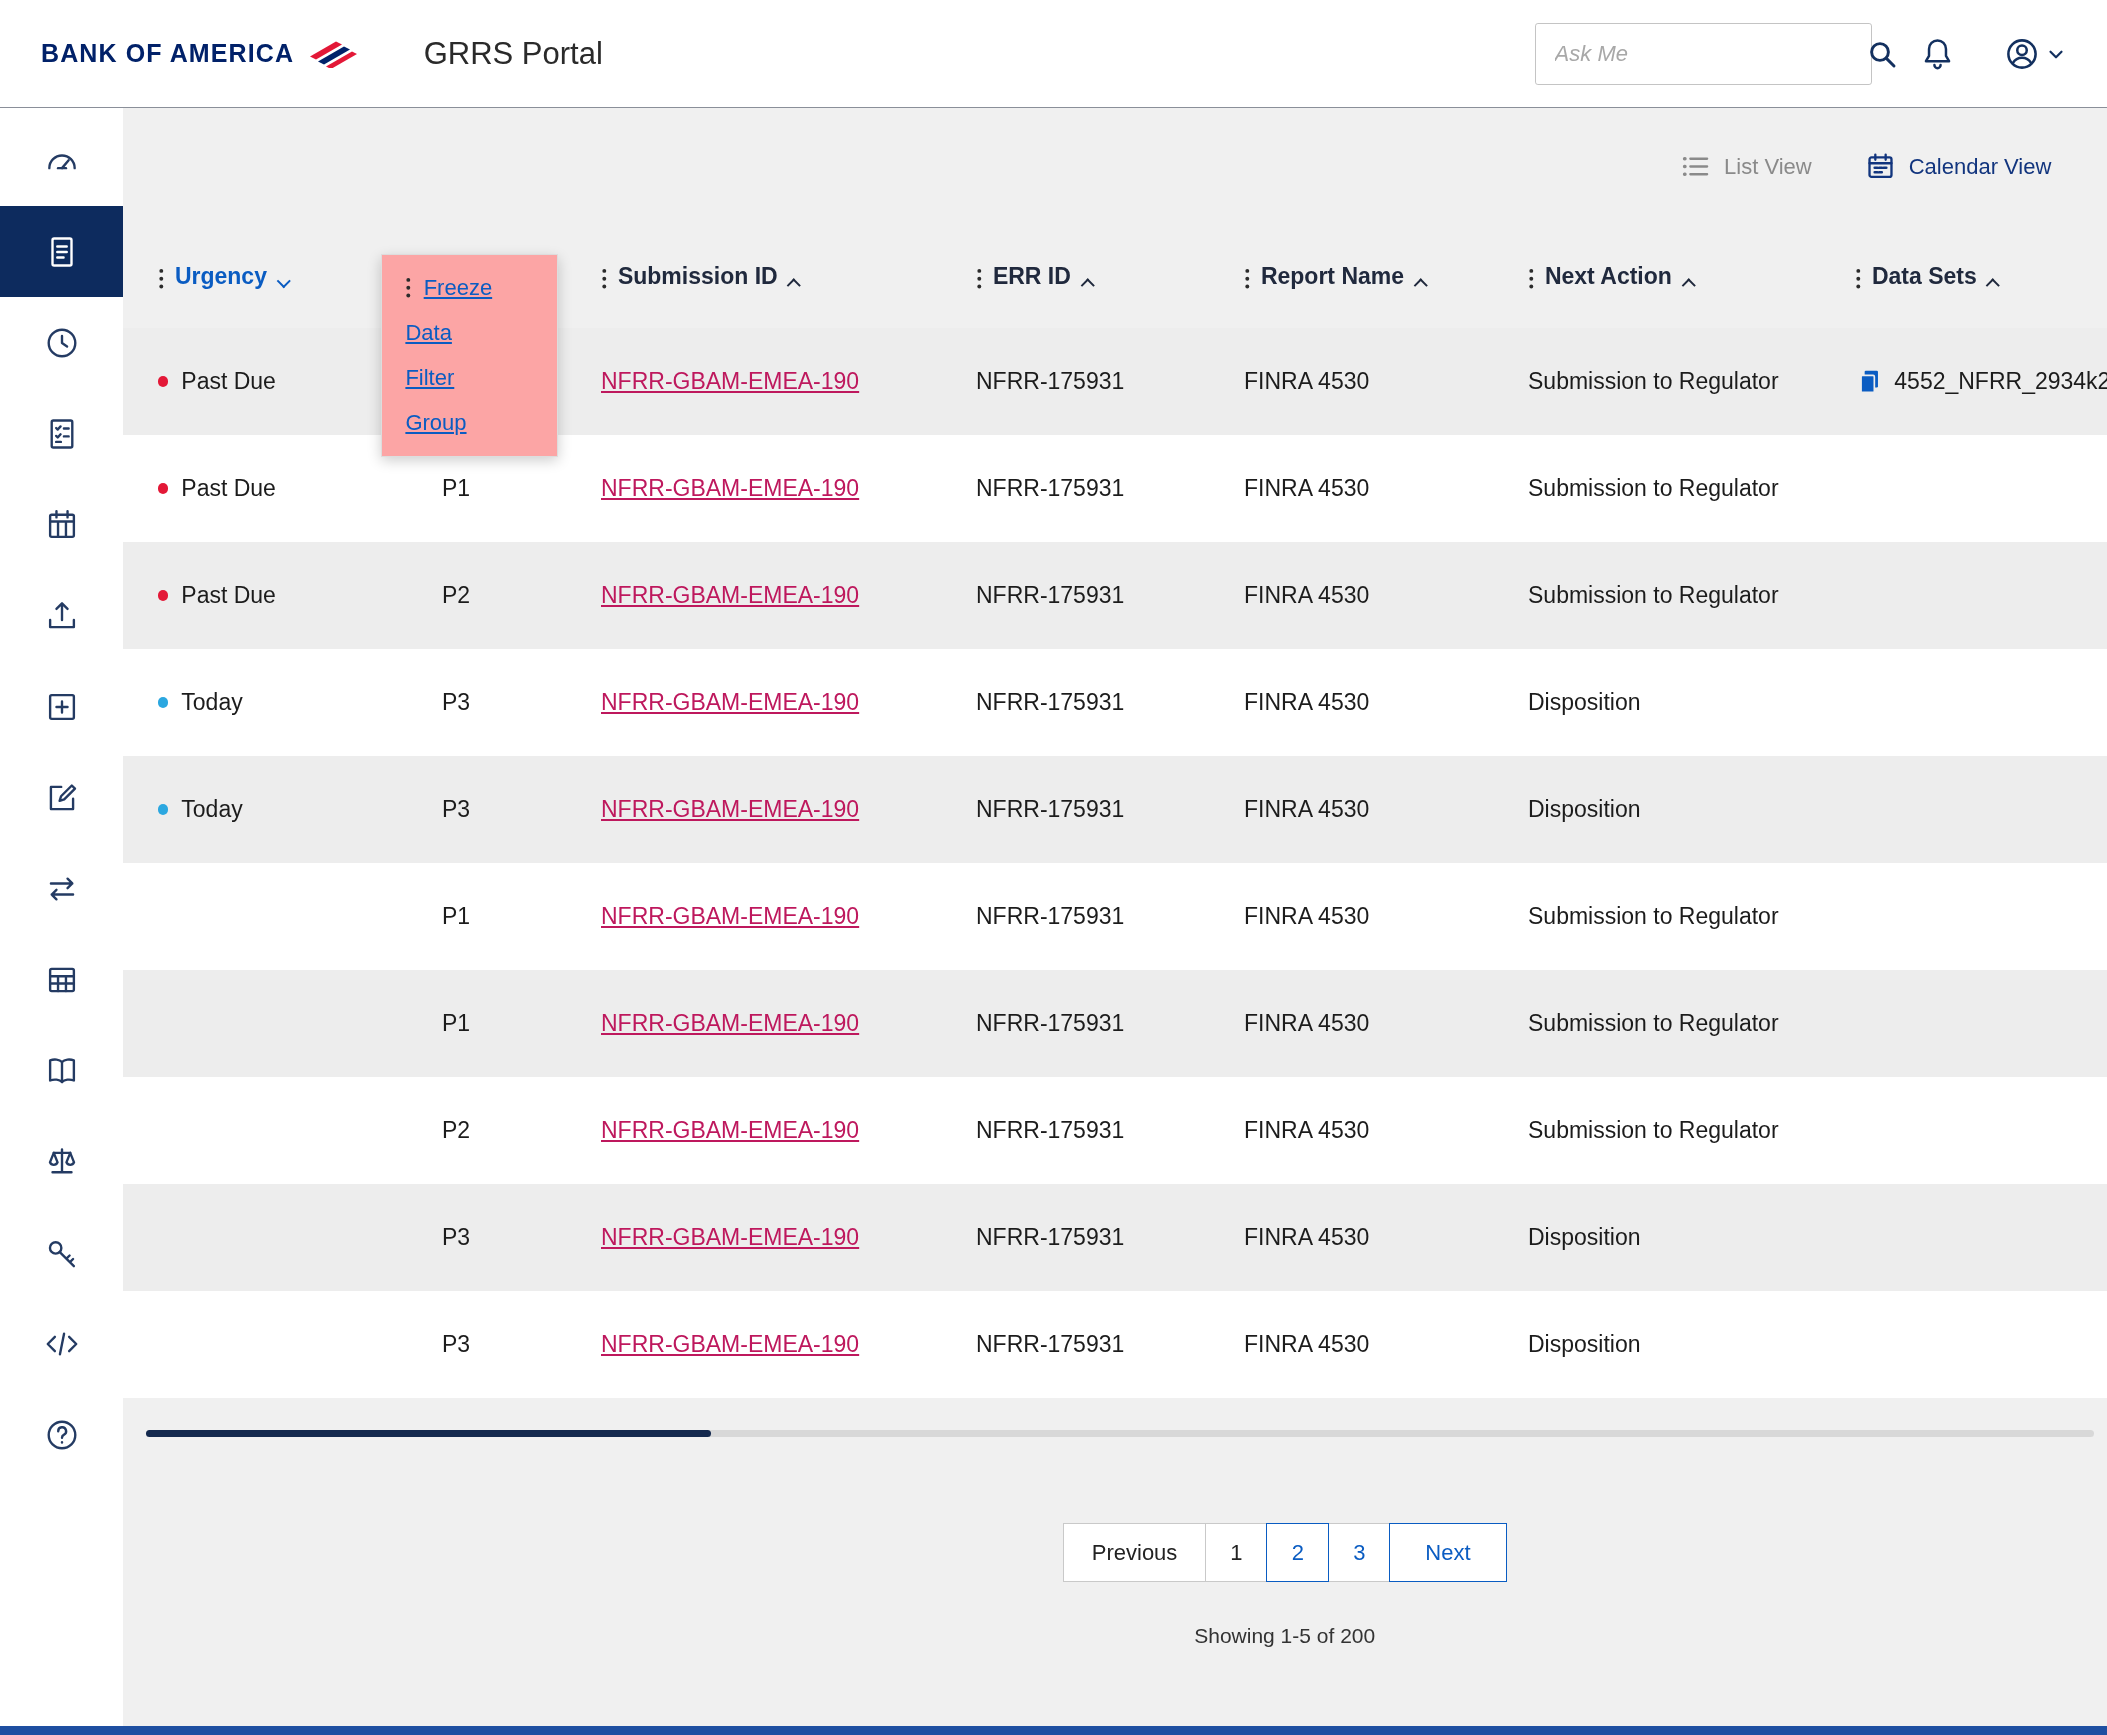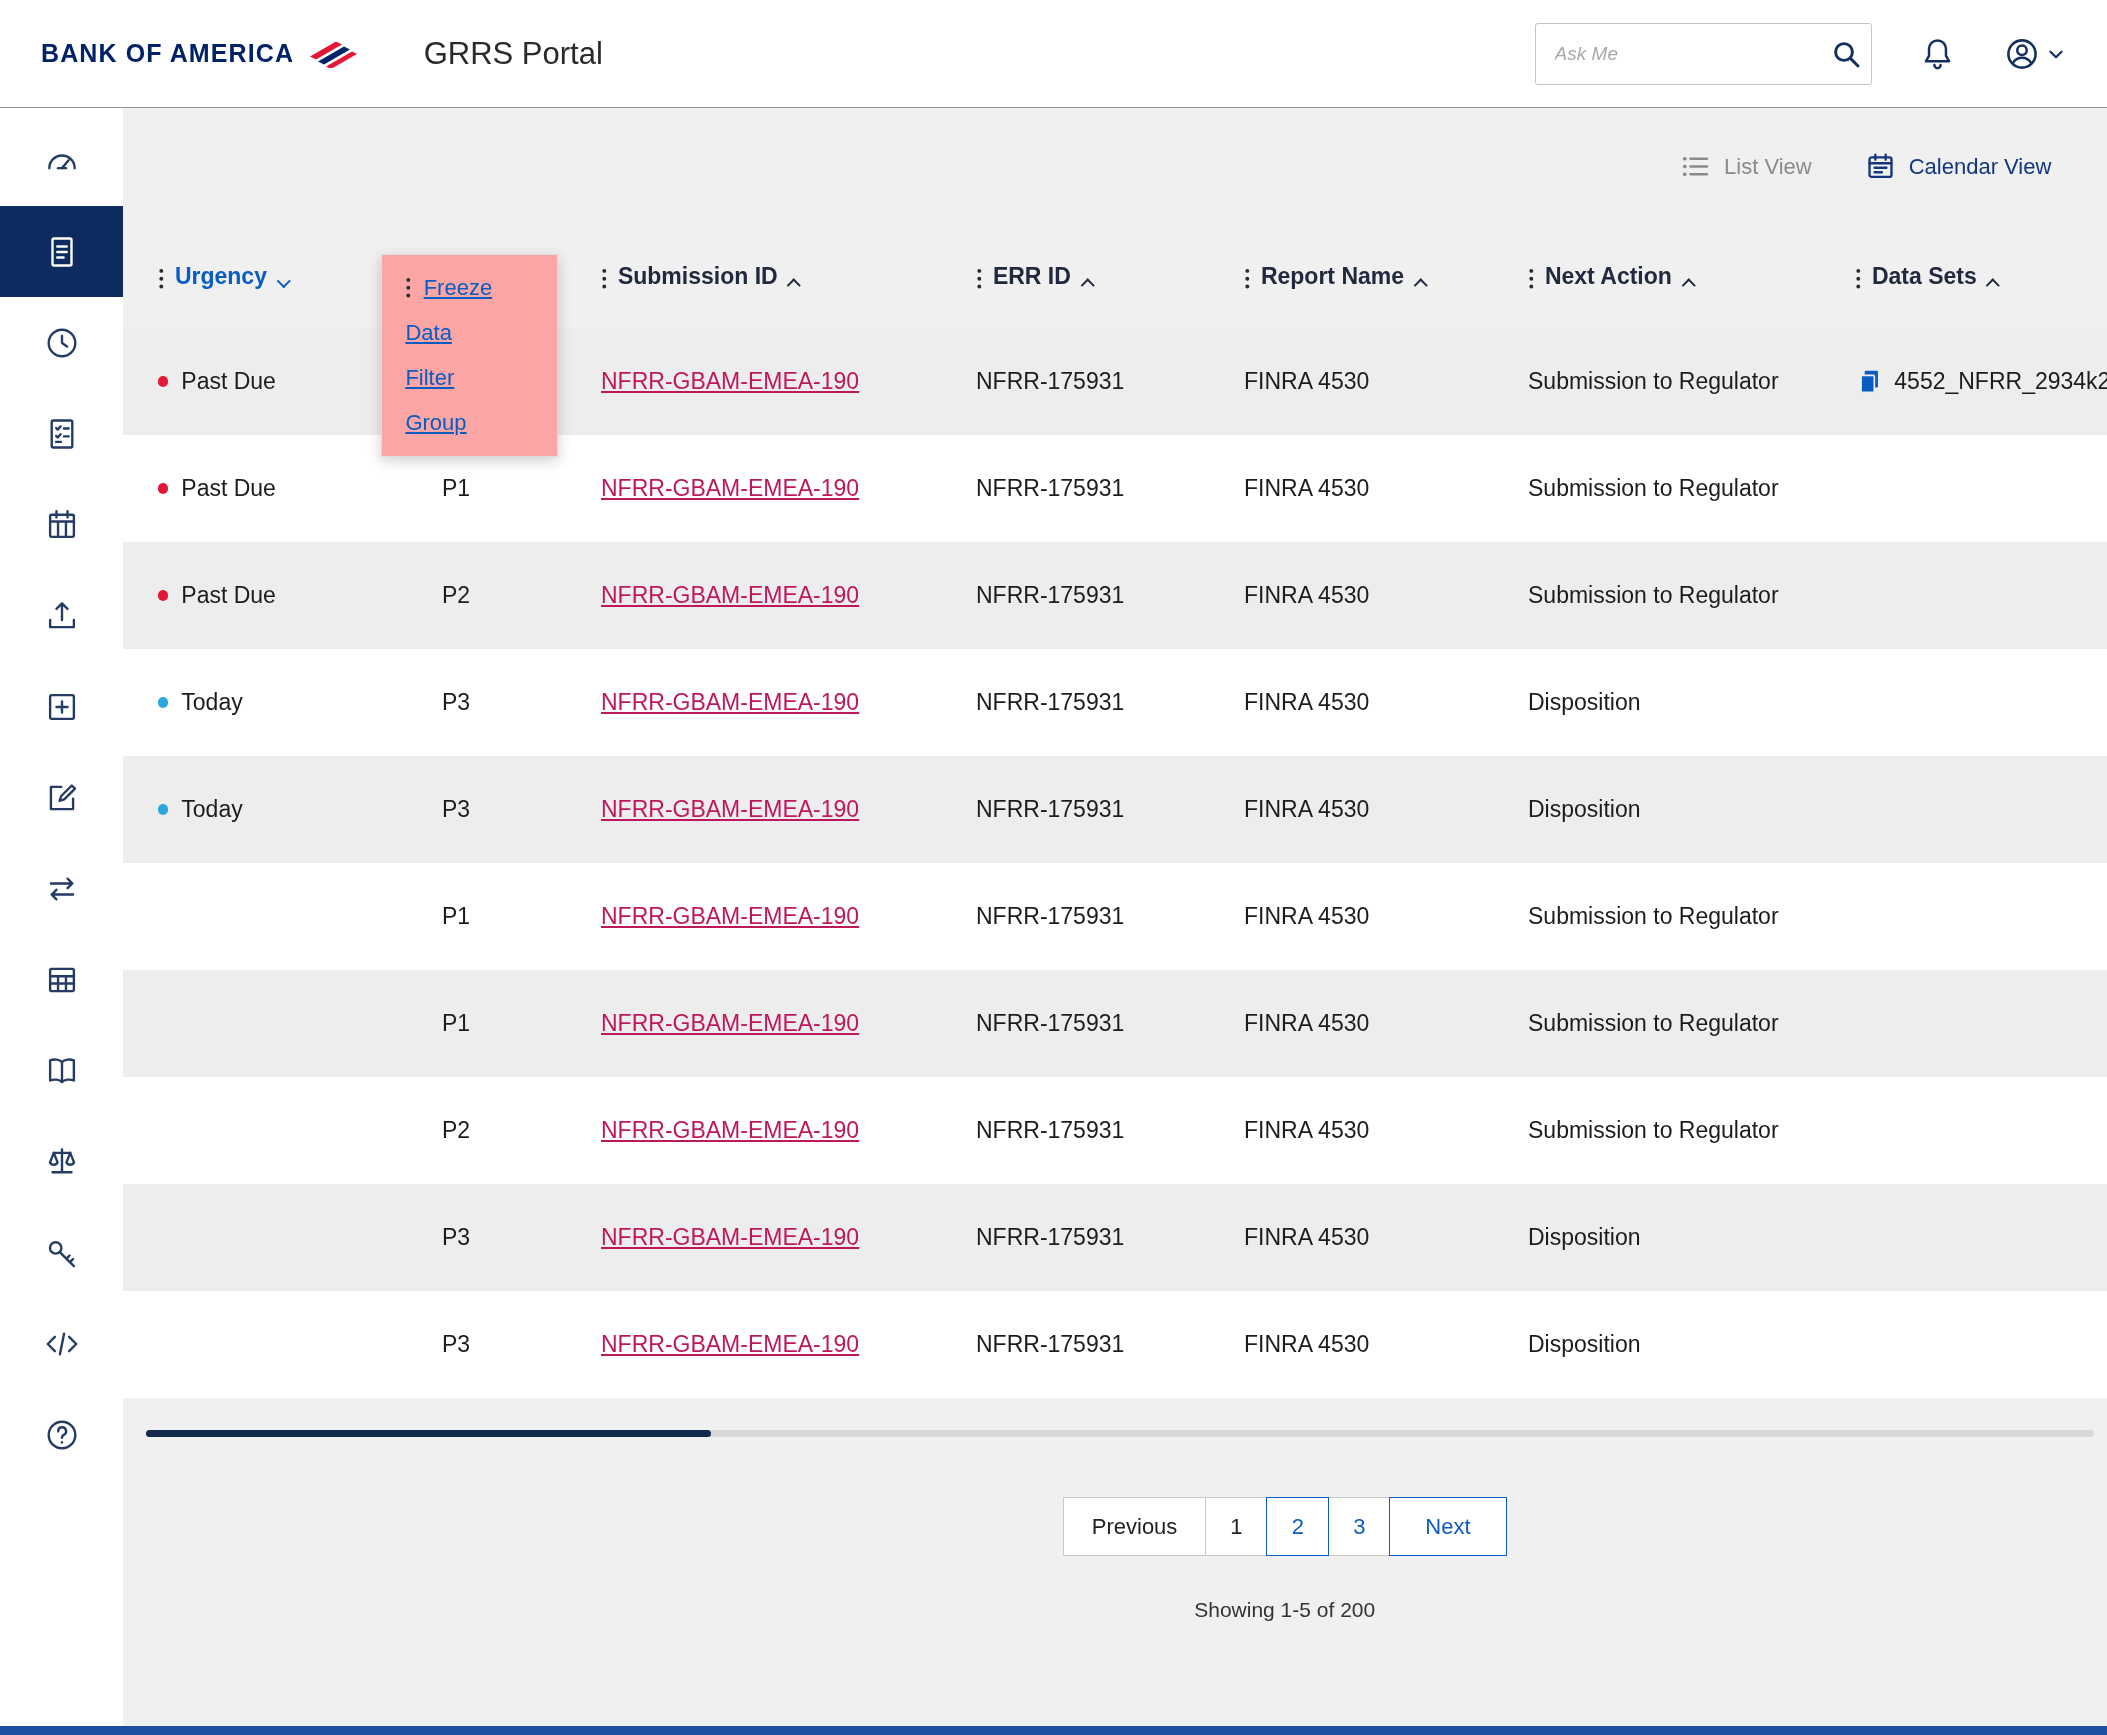--- a/index.html
+++ b/index.html
@@ -7,21 +7,21 @@
   body{font-family:"Liberation Sans",sans-serif;background:#ffffff;position:relative;color:#1c1c1c}
 
   
   .topbar{height:108px;background:#fff;display:flex;align-items:center;padding:0 41px;border-bottom:1.5px solid #8a8f99;position:relative;z-index:5}
   .brand{display:flex;align-items:flex-start;gap:14.6px}
   .brand-text{font-size:25px;font-weight:bold;letter-spacing:1.1px;color:#012169;white-space:nowrap}
   .flag{width:48px;height:29px}
   .app-title{font-size:31px;color:#2a2a2a;margin-left:67px}
   .top-spacer{flex:1}
   .search{width:337px;height:62px;border:1.5px solid #c4c4c4;border-radius:2.9px;display:flex;align-items:center;background:#fff}
-  .search input{flex:1;border:none;outline:none;font-size:19px;font-style:italic;padding:0 19px;color:#444;font-family:"Liberation Sans",sans-serif;background:transparent}
+  .search input{flex:1;border:none;outline:none;font-size:22px;font-style:italic;padding:0 19px;color:#444;font-family:"Liberation Sans",sans-serif;background:transparent}
   .search input::placeholder{color:#a8a8a8}
   .search-btn{width:63px;height:100%;display:flex;align-items:center;justify-content:center;background:none;border:none;cursor:pointer}
   .icon-btn{background:none;border:none;margin-left:47px;display:flex;align-items:center;cursor:pointer}
 
   
   .body-wrap{display:flex;height:1704px}
   .sidebar{width:123px;background:#fff;padding-top:7.3px;flex:none}
   .side-item{height:91px;display:flex;align-items:center;justify-content:center;cursor:pointer}
   .side-item svg{width:38px;height:38px;stroke:#243b63;fill:none;stroke-width:1.5;stroke-linecap:round;stroke-linejoin:round}
   .side-item.active{background:#0d2b5e}
@@ -62,21 +62,21 @@
   .col-menu{position:absolute;left:258px;top:146px;width:177px;background:#fca5a5;border:0.7px solid #ddd;box-shadow:0 4.4px 13px rgba(0,0,0,.2);padding:10.3px 0;z-index:10}
   .menu-item{height:45px;display:flex;align-items:center;padding-left:23.4px;font-size:22px;cursor:pointer}
   .menu-item a{color:#0a5cc2;text-decoration:underline}
   .menu-item .kebab{margin-right:11.7px}
 
   
   .hscroll{margin:32px 16px 0 23.4px;height:7.3px;background:#d8d8d8;border-radius:4.4px;position:relative}
   .hthumb{position:absolute;left:0;top:0;height:7.3px;width:565px;background:#14294e;border-radius:4.4px;cursor:grab}
 
   
-  .pagination{display:flex;width:max-content;margin:60px auto 0;transform:translateX(168px)}
+  .pagination{display:flex;width:max-content;margin:86px auto 0;transform:translateX(168px)}
   .pg{height:59px;border:1.5px solid #c9c9c9;background:#fff;font-size:22px;font-family:"Liberation Sans",sans-serif;color:#222;cursor:pointer;margin-left:-1.5px;position:relative}
   .pg.prev{padding:0 28px;margin-left:0}
   .pg.num{width:63px;padding:0}
   .pg.next{padding:0 35px}
   .pg.bluetext{color:#0a5cc2}
   .pg.blueborder{border-color:#0a5cc2;z-index:2}
   .summary{margin-top:42px;text-align:center;font-size:21px;color:#333;transform:translateX(168px)}
 
   .bottom-bar{position:absolute;left:0;bottom:0;width:2108px;height:10.3px;background:#1e4fa1}
 </style>

